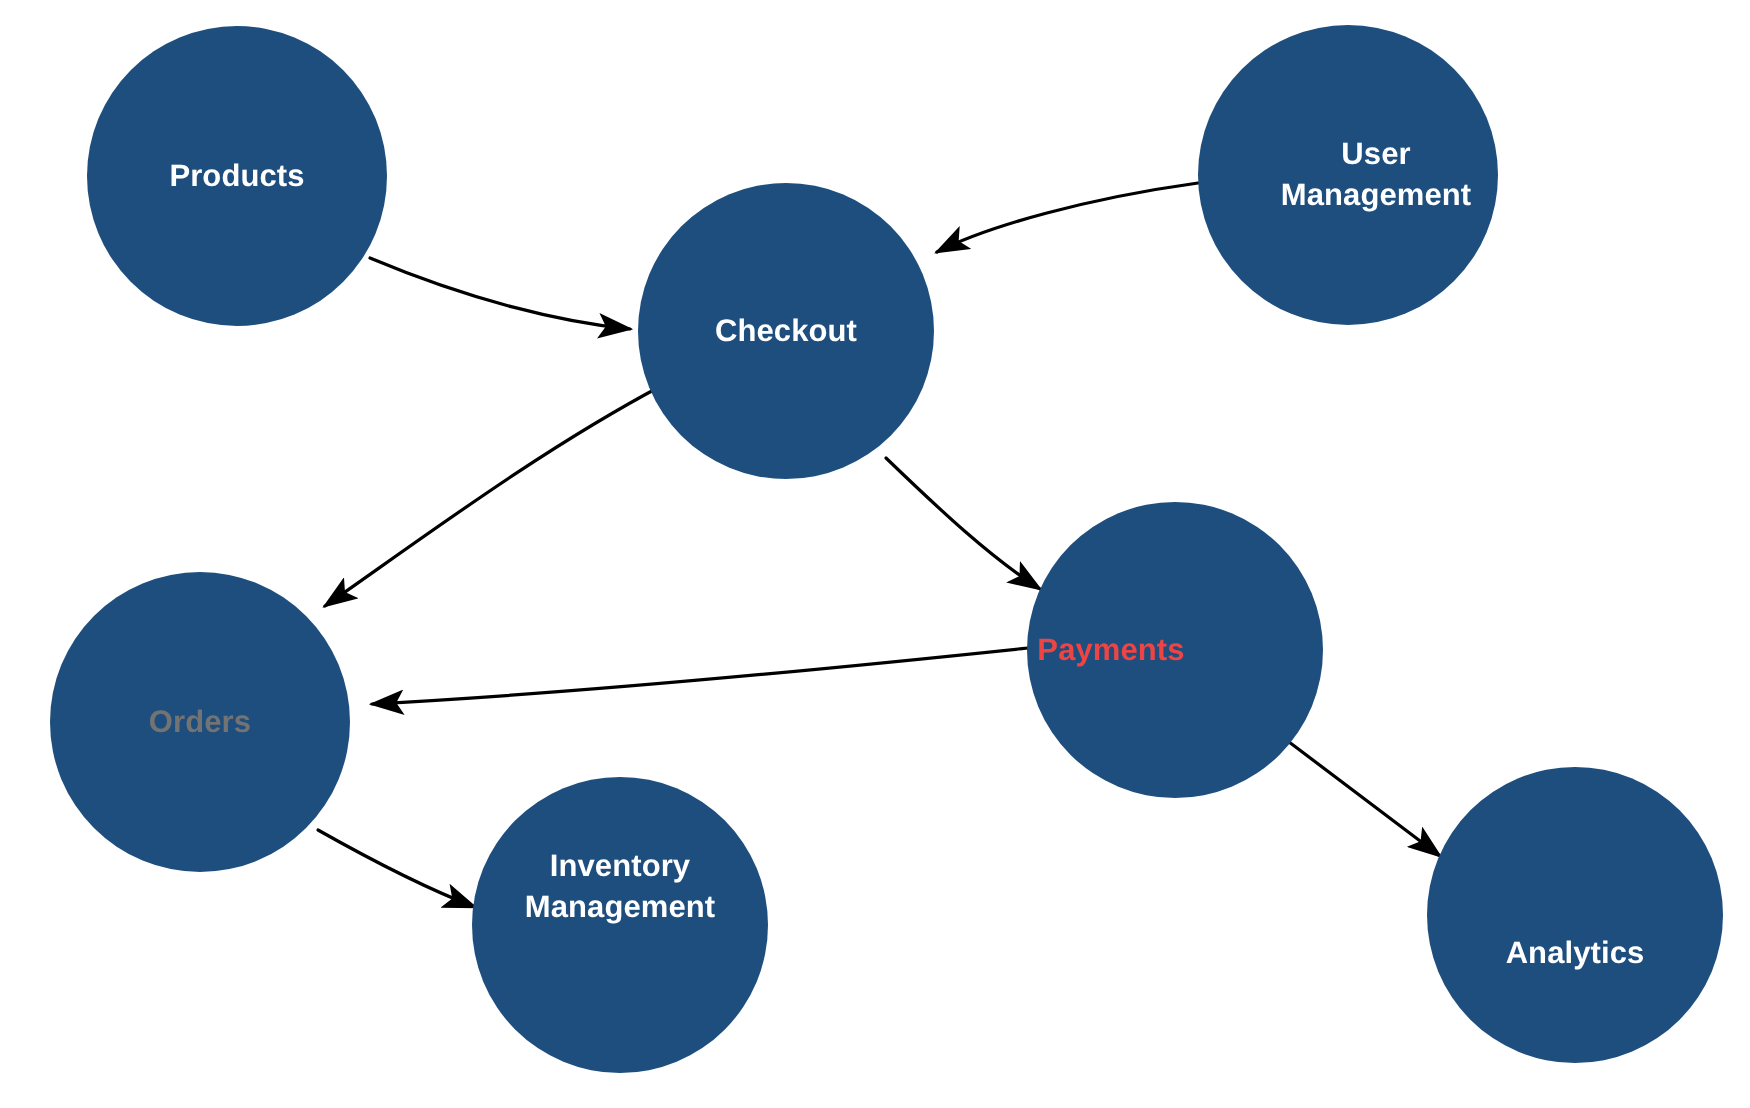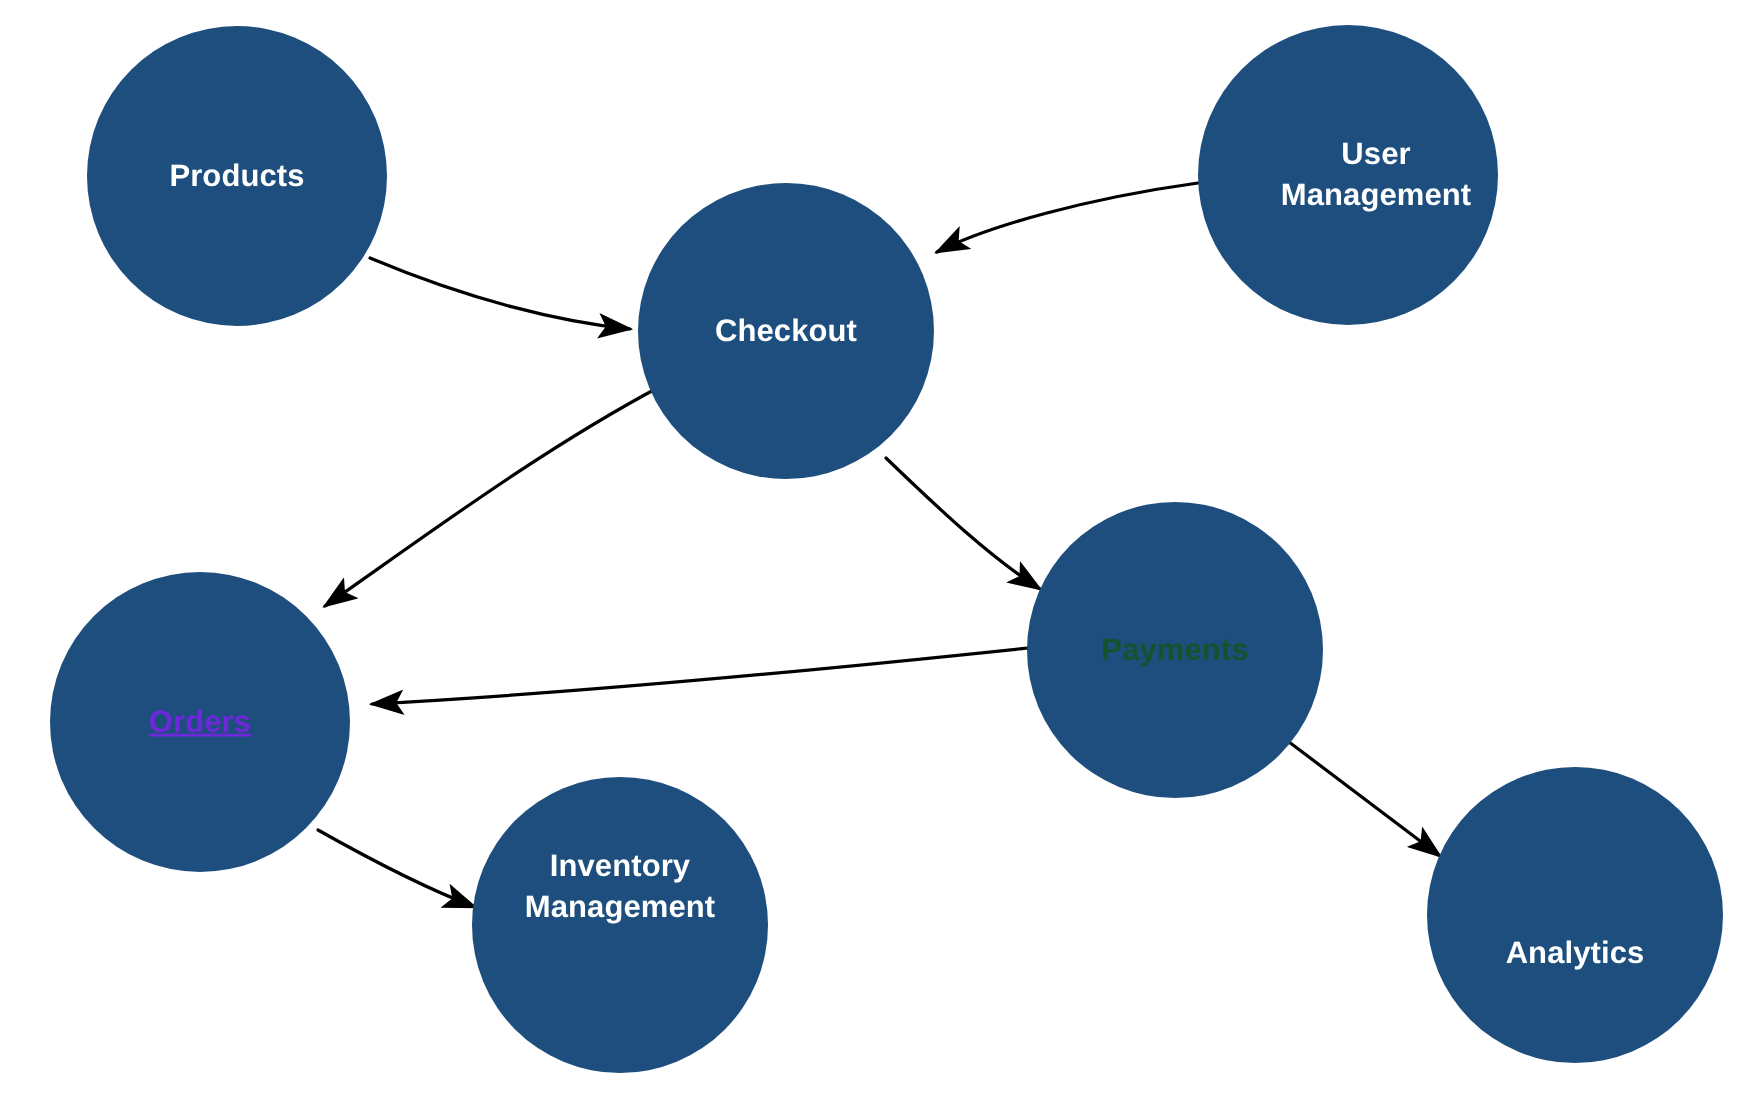--- a/index.html
+++ b/index.html
@@ -80,19 +80,19 @@
       <circle class="node-circle" cx="1175" cy="650" r="148" fill="#1d4e7e"></circle>
       <circle class="node-circle" cx="620" cy="925" r="148" fill="#1d4e7e"></circle>
       <circle class="node-circle" cx="1575" cy="915" r="148" fill="#1d4e7e"></circle>
     </g>
   </svg>
 
   <div class="node-label" style="left: 237px; top: 176px; color: rgb(255, 255, 255);">Products</div>
   <div class="node-label" style="left: 786px; top: 331px; color: rgb(255, 255, 255);">Checkout</div>
   <div class="node-label" style="left: 1376px; top: 175px; color: rgb(255, 255, 255);">User
 Management</div>
-  <div class="node-label" style="left: 200px; top: 722px; color: #6d28d9; text-decoration: underline;">Orders</div>
-  <div class="node-label" style="left: 1175px; top: 650px; color: #14532d;">Payments</div>
+  <div class="node-label" style="left: 200px; top: 722px; color: #737373;">Orders</div>
+  <div class="node-label" style="left: 1111px; top: 650px; color: #ef4444;">Payments</div>
   <div class="node-label" style="left: 620px; top: 887px; color: rgb(255, 255, 255);">Inventory
 Management</div>
   <div class="node-label" style="left: 1575px; top: 953px; color: rgb(255, 255, 255);">Analytics</div>
 
 </div>
 
 </body></html>

